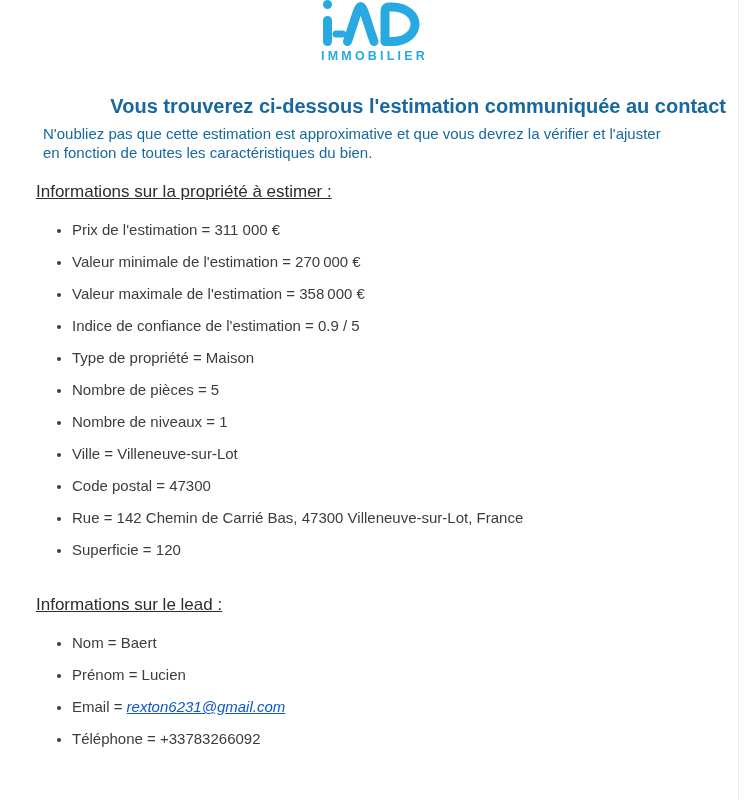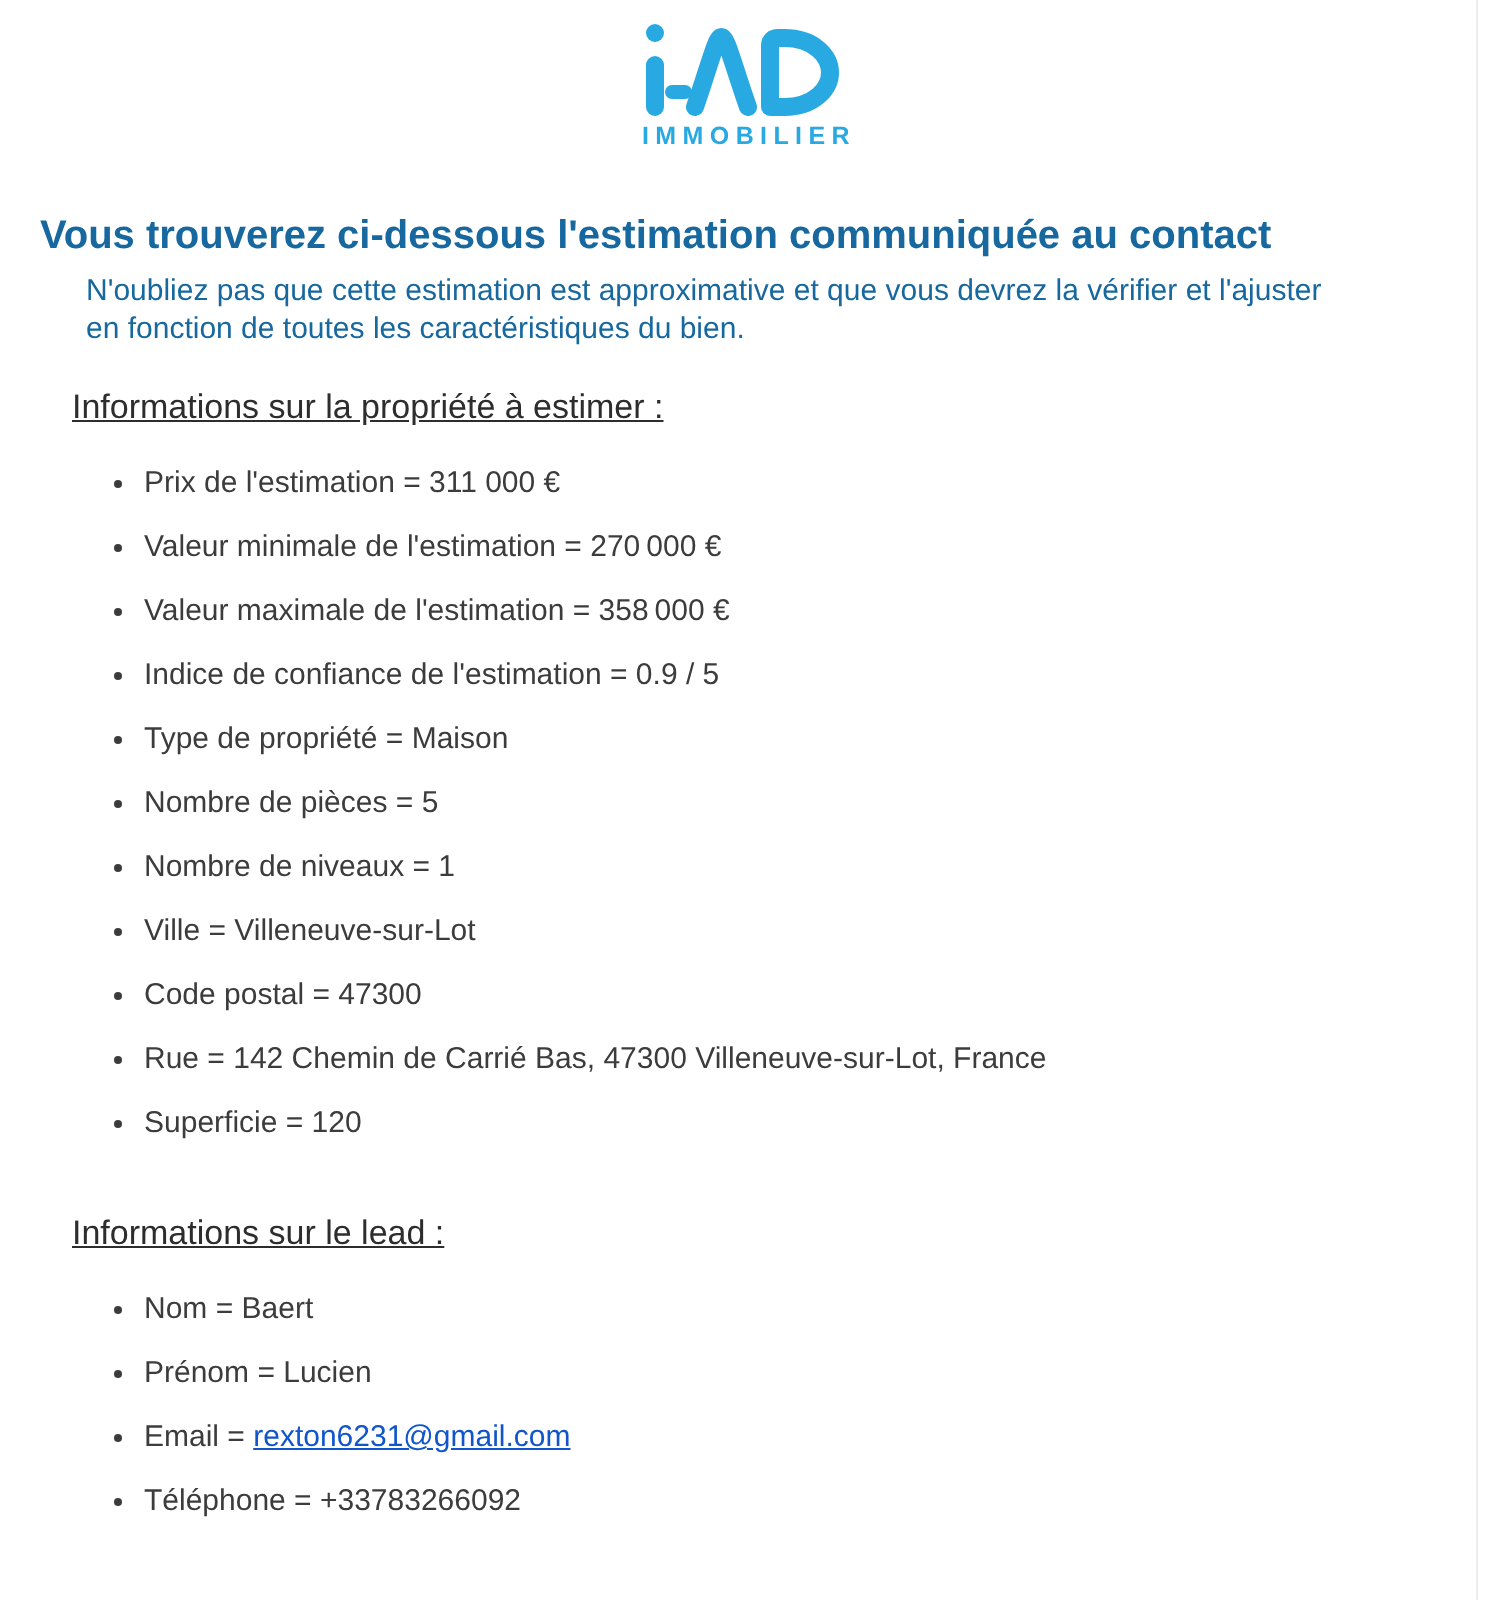--- a/index.html
+++ b/index.html
@@ -16,38 +16,38 @@
 
   .edge-line {
     position: absolute;
     top: 0;
     right: 7px;
     width: 1px;
     height: 100%;
     background: #ededed;
   }
 
-  .logo-block { padding-top: 12px; text-align: center; }
+  .logo-block { text-align: center; }
   .logo-svg { display: block; margin: 0 auto; }
   .logo-sub {
     margin-top: 3px;
     color: #29A9E1;
     font-weight: bold;
     font-size: 12.5px;
     letter-spacing: 3.2px;
     padding-left: 3px; 
   }
 
   h1.page-title {
     margin: 32px 20px 0;
     font-size: 20px;
     line-height: 23px;
     font-weight: bold;
     color: #17689E;
-    text-align: left;
+    text-align: right;
   }
 
   p.page-subtitle {
     margin: 7px auto 0;
     max-width: 660px;
     font-size: 15px;
     line-height: 18.5px;
     color: #17689E;
     text-align: left;
   }
@@ -68,21 +68,21 @@
     list-style: disc;
   }
   ul.info-list li {
     font-size: 15px;
     line-height: 18px;
     color: #3c3c3c;
     margin-bottom: 14px;
   }
   ul.info-list li::marker { color: #3c3c3c; font-size: 13px; }
 
-  a.email-link { color: #1155CC; text-decoration: underline; }
+  a.email-link { color: #1155CC; text-decoration: underline; font-style: italic; }
 </style>
 </head>
 <body>
 
 <div class="page">
 
   <div class="edge-line"></div>
 
   <header class="logo-block">
     <svg class="logo-svg" width="102" height="46" viewBox="0 0 102 46" aria-hidden="true">

